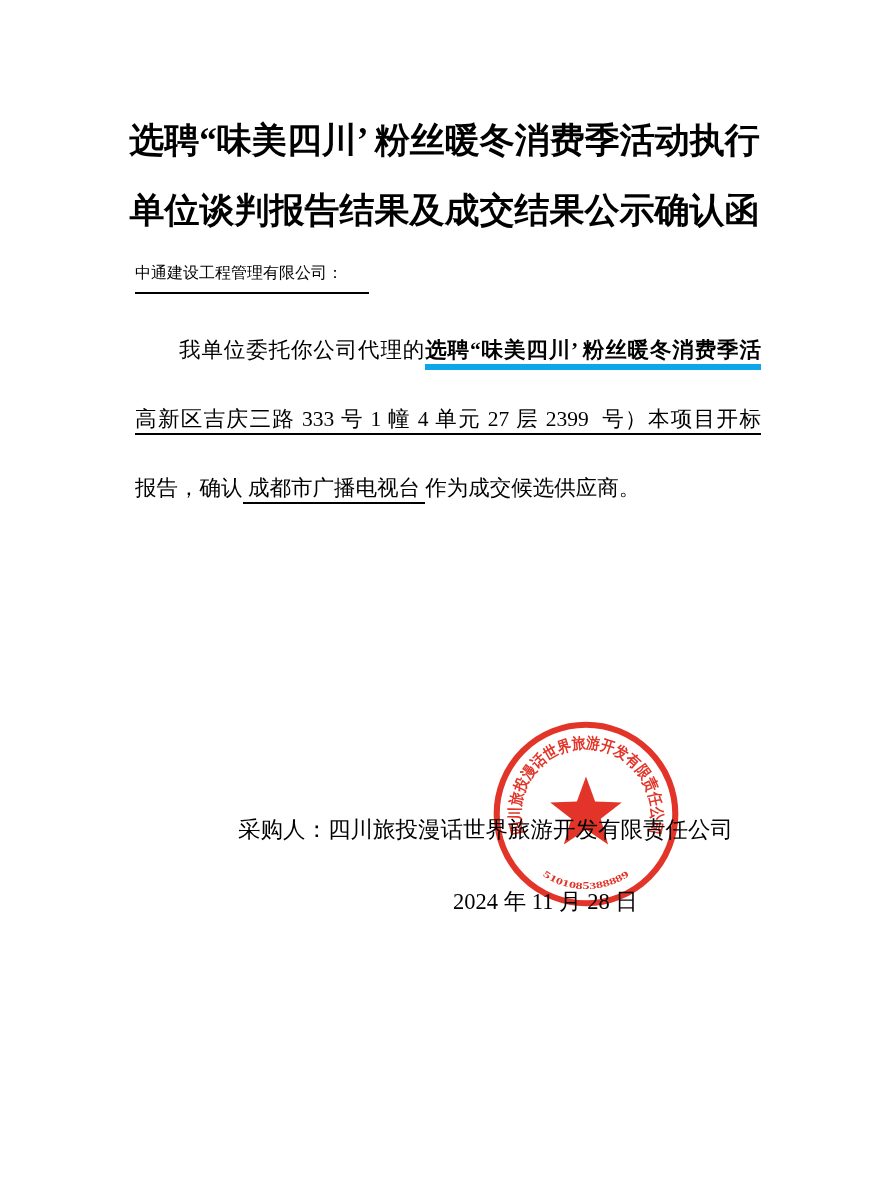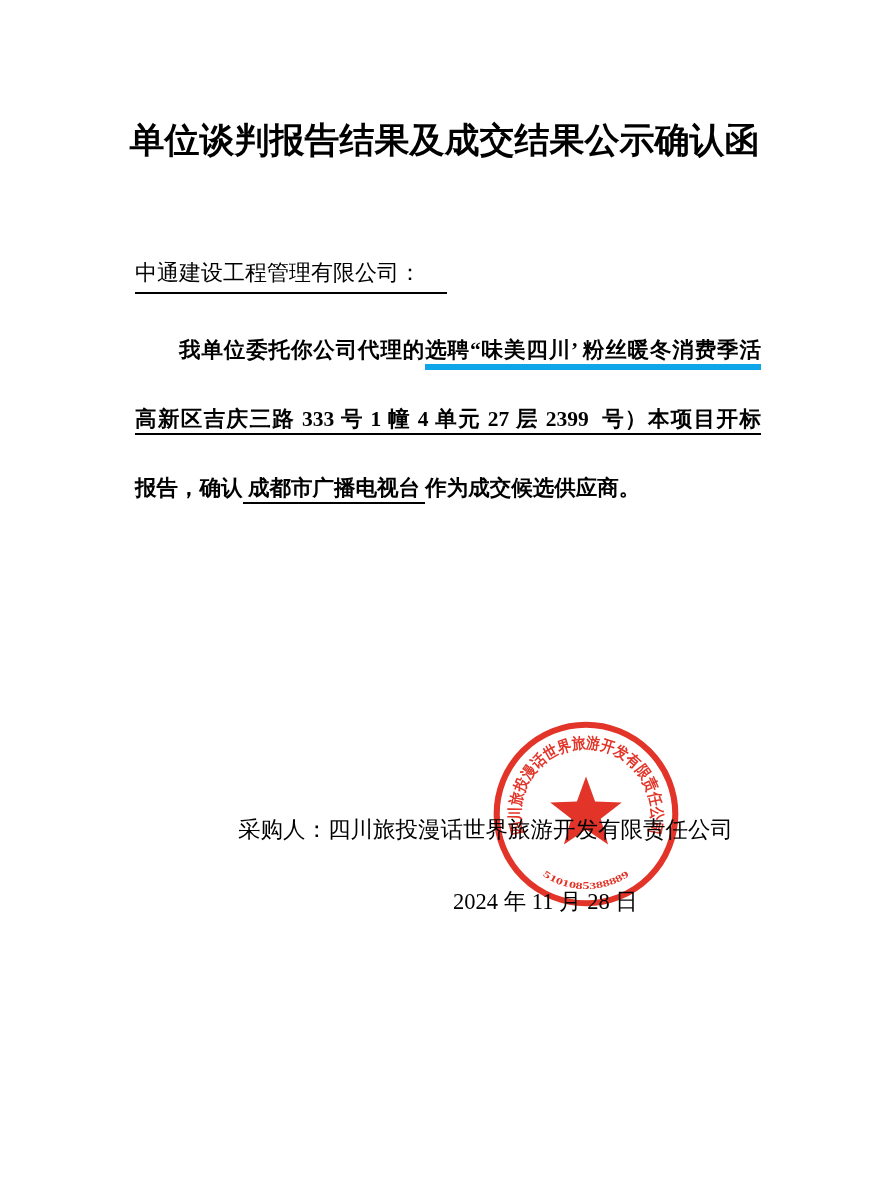--- a/index.html
+++ b/index.html
@@ -20,21 +20,21 @@
     font-size: 35px;
     font-weight: bold;
     line-height: 70px;
     letter-spacing: 0px;
     white-space: nowrap;
   }
   .addressee {
     position: absolute;
     left: 135px;
     top: 256px;
-    font-size: 22px;
+    font-size: 16px;
     line-height: 34px;
   }
   .addressee .u-ext {
     border-bottom: 2px solid #000;
     padding-bottom: 2px;
     padding-right: 26px;
     display: inline-block;
   }
   .body-block {
     position: absolute;
@@ -48,21 +48,21 @@
     line-height: 69px;
     text-align: justify;
     text-align-last: justify;
     white-space: nowrap;
   }
   .bline.noj {
     text-align: center;
     text-align-last: left;
   }
   .bline.indent { text-indent: 44px; }
-  .seg { white-space: pre; font-weight: bold; }
+  .seg { white-space: pre; }
   .u {
     border-bottom: 2px solid #000;
     padding-bottom: 2px;
   }
   .bu {
     font-weight: bold;
     border-bottom: 6px solid #0ea5e9;
     padding-bottom: 2px;
   }
   .purchaser {
@@ -92,20 +92,21 @@
     pointer-events: none;
   }
   .seal text { font-family: "Liberation Serif", "DejaVu Serif", serif; font-weight: bold; }
 </style>
 </head>
 <body>
 
 <div class="page">
 
   <div class="doc-title">
+    <div>选聘“味美四川’ 粉丝暖冬消费季活动执行</div>
     <div>单位谈判报告结果及成交结果公示确认函</div>
   </div>
 
   <div class="addressee">
     <span class="u-ext">中通建设工程管理有限公司：</span>
   </div>
 
   <div class="body-block">
     <div class="bline indent"><span class="seg">我单位委托你公司代理的</span><span class="seg bu">选聘“味美四川’ 粉丝暖冬消费季活</span></div>
     <div class="bline"><span class="seg u">高新区吉庆三路 333 号 1 幢 4 单元 27 层 2399  号）本项目开标</span></div>

